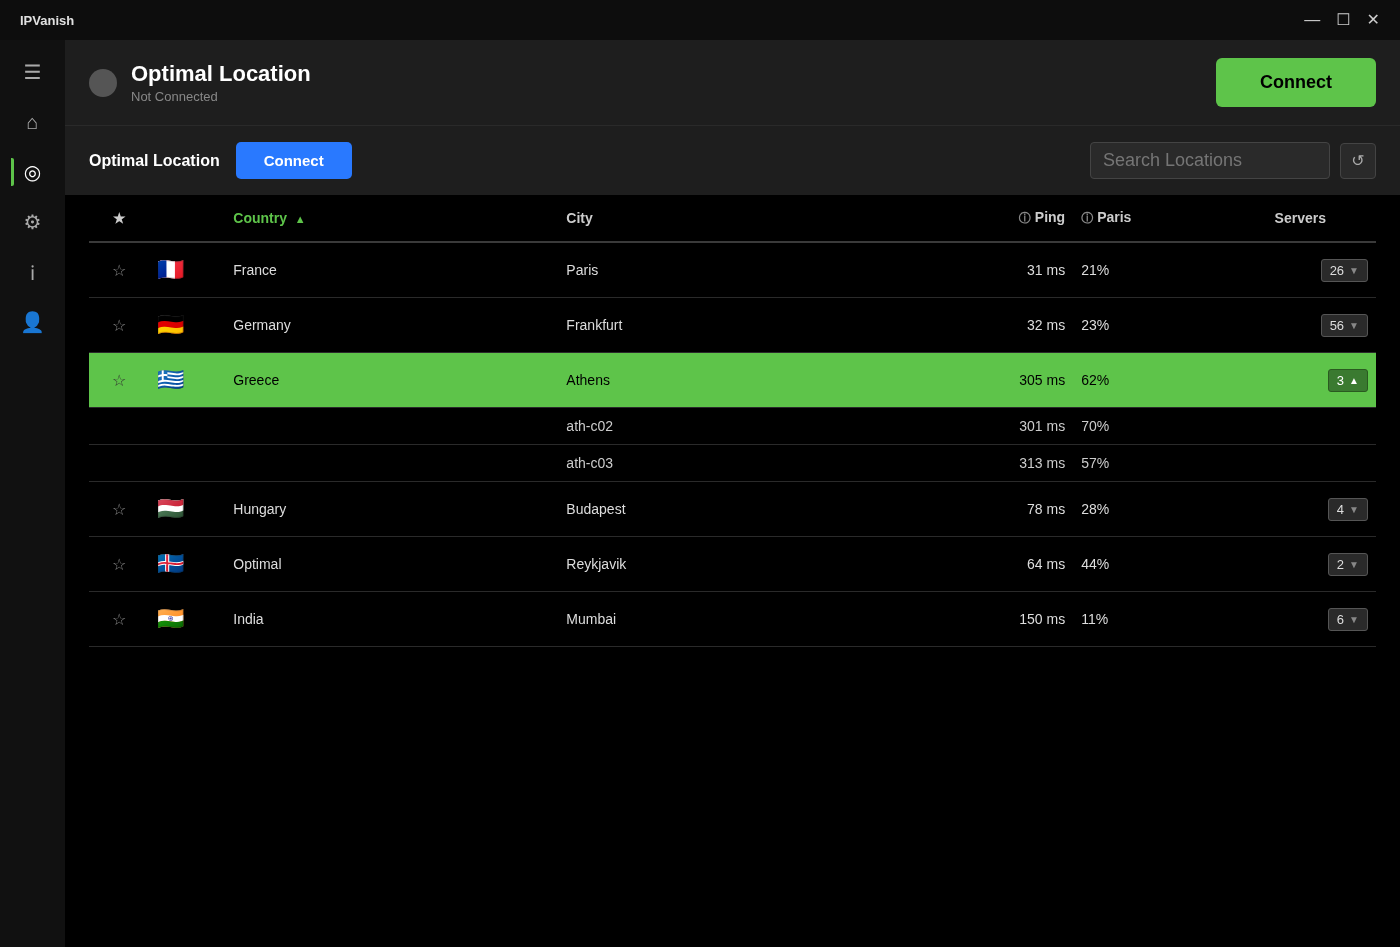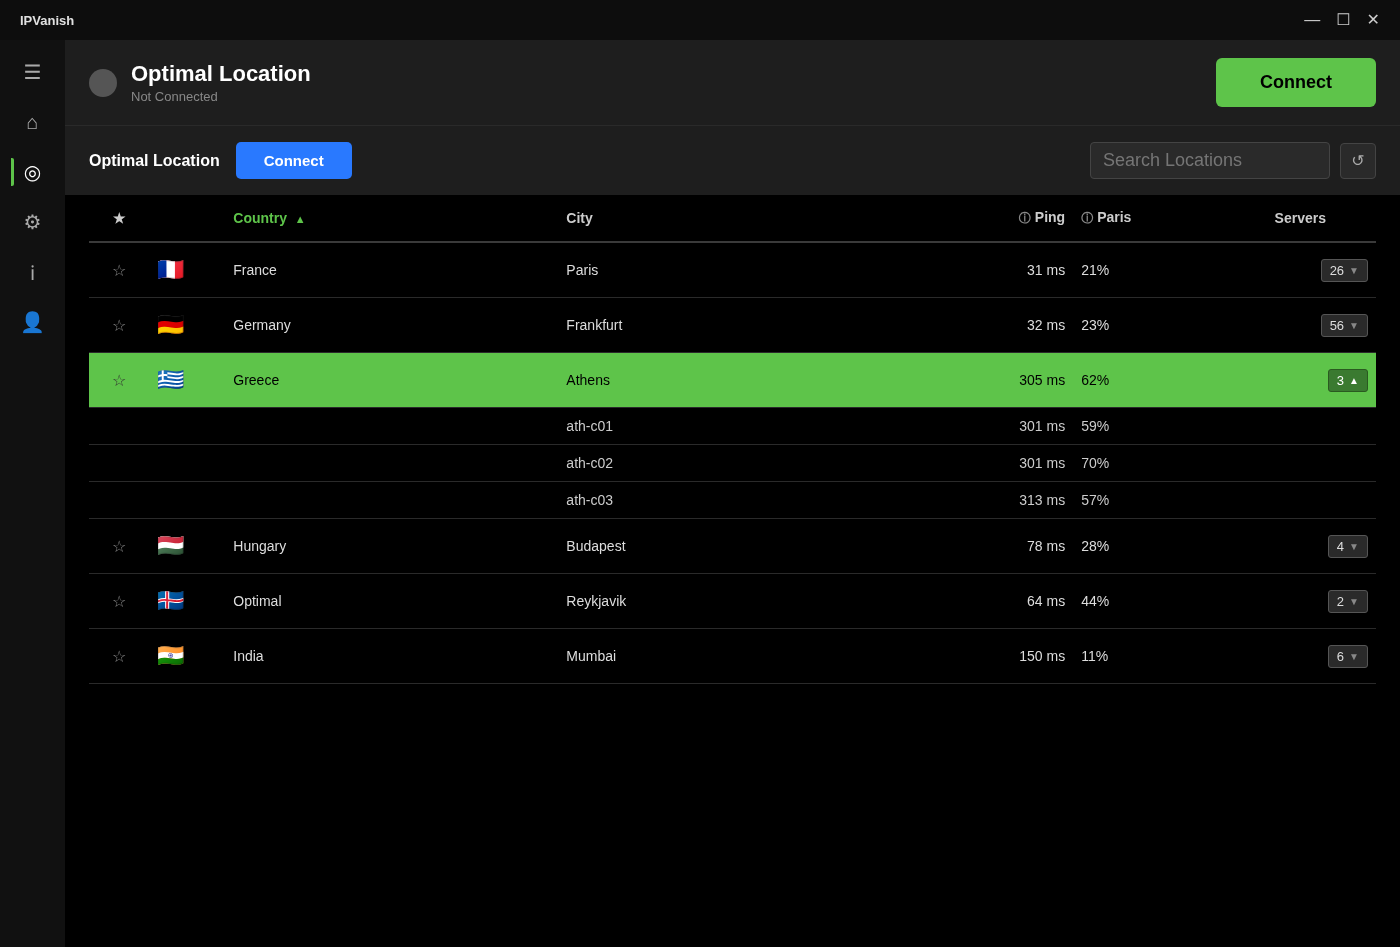--- a/index.html
+++ b/index.html
@@ -430,29 +430,20 @@
       <td class="servers-col">
         <span class="servers-badge">
           3 <span class="expand-arrow">▲</span>
         </span>
       </td>
     </tr>
             <tr class="sub-row">
       <td class="star-col"></td>
       <td class="flag-col"></td>
       <td></td>
-      <td>ath-c01</td>
-      <td class="ping-col">301 ms</td>
-      <td class="load-col">59%</td>
-      <td class="servers-col"></td>
-    </tr>
-            <tr class="sub-row">
-      <td class="star-col"></td>
-      <td class="flag-col"></td>
-      <td></td>
       <td>ath-c02</td>
       <td class="ping-col">301 ms</td>
       <td class="load-col">70%</td>
       <td class="servers-col"></td>
     </tr>
             <tr class="sub-row">
       <td class="star-col"></td>
       <td class="flag-col"></td>
       <td></td>
       <td>ath-c03</td>

